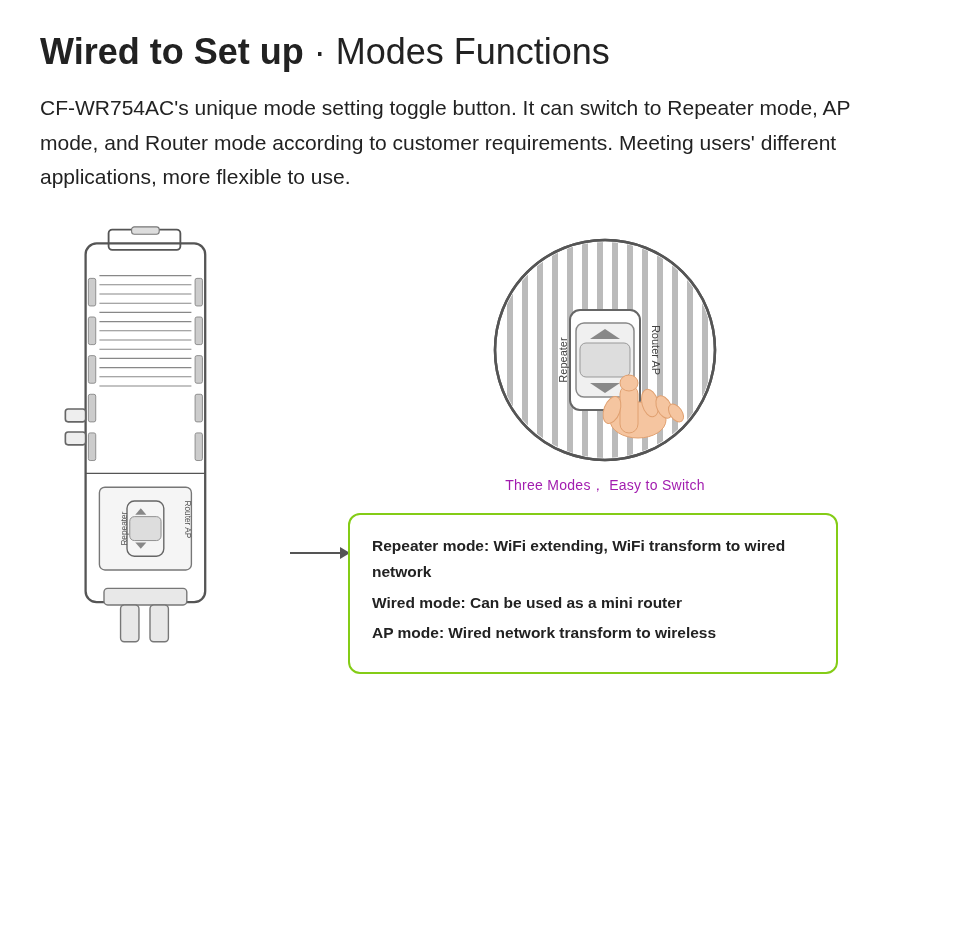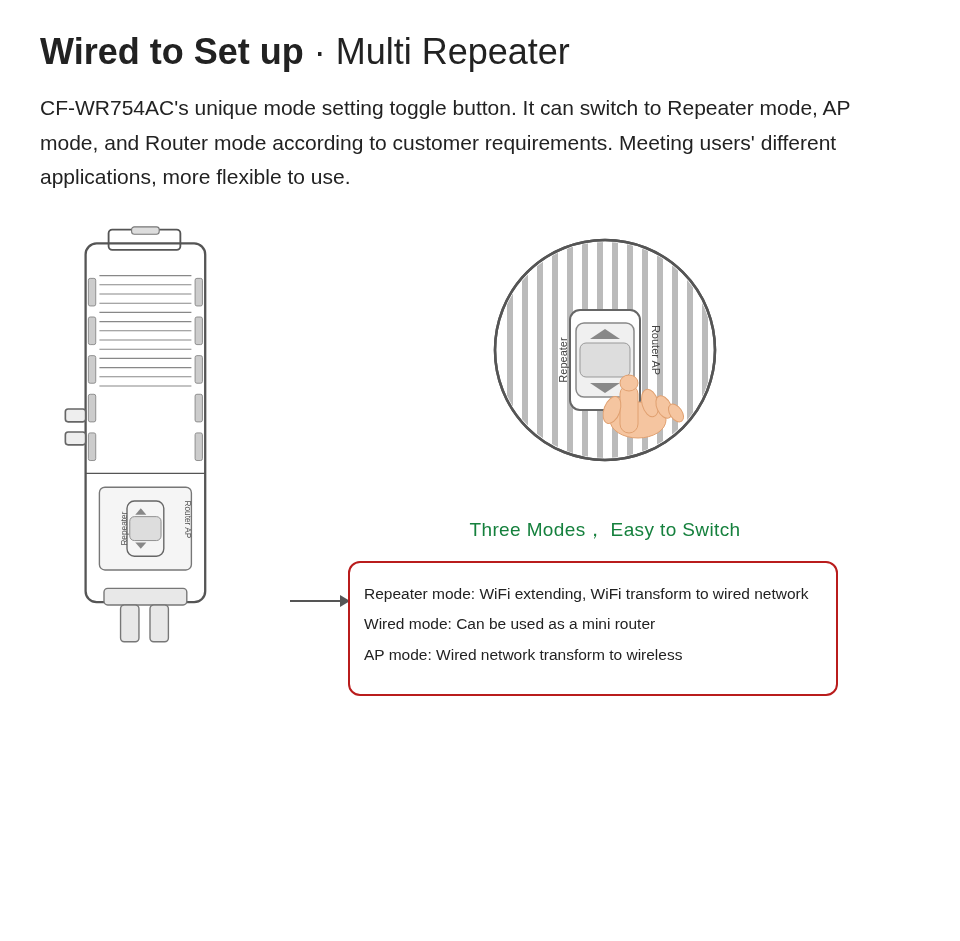--- a/index.html
+++ b/index.html
@@ -56,57 +56,57 @@
       padding-top: 10px;
     }
 
     .circle-diagram {
       width: 230px;
       height: 230px;
       margin-bottom: 12px;
     }
 
     .three-modes-label {
-      font-size: 19px;
-      color: #15803d;
+      font-size: 14px;
+      color: #a21caf;
       margin-bottom: 18px;
       letter-spacing: 0.02em;
-      margin-top: 40px;
     }
 
     .modes-box {
-      border: 2px solid #b91c1c;
+      border: 2px solid #84cc16;
       border-radius: 12px;
-      padding: 18px 14px;
+      padding: 18px 22px;
       font-size: 15.5px;
       line-height: 1.7;
       max-width: 490px;
       width: 100%;
       background: #fff;
+      font-weight: bold;
     }
 
     .modes-box p {
       margin-bottom: 4px;
     }
     .modes-box p:last-child {
       margin-bottom: 8px;
     }
 
     
     svg.device {
       width: 200px;
       height: 460px;
     }
 
   </style>
 </head>
 <body>
 
 <h1 class="page-title">
-  <span class="bold-part">Wired to Set up</span><span class="light-part"> · </span><span class="light-part">Multi Repeater</span>
+  <span class="bold-part">Wired to Set up</span><span class="light-part"> · </span><span class="light-part">Modes Functions</span>
 </h1>
 
 <p class="description">CF-WR754AC's unique mode setting toggle button. It can switch to Repeater mode, AP mode, and Router mode according to customer requirements. Meeting users'   different applications, more flexible to use.</p>
 
 <div class="content-area">
 
   <div class="device-illustration">
     <svg class="device" viewBox="0 0 200 500" xmlns="http://www.w3.org/2000/svg">
 
       <rect x="30" y="20" width="130" height="390" rx="12" ry="12" fill="none" stroke="#555" stroke-width="2.5"></rect>

